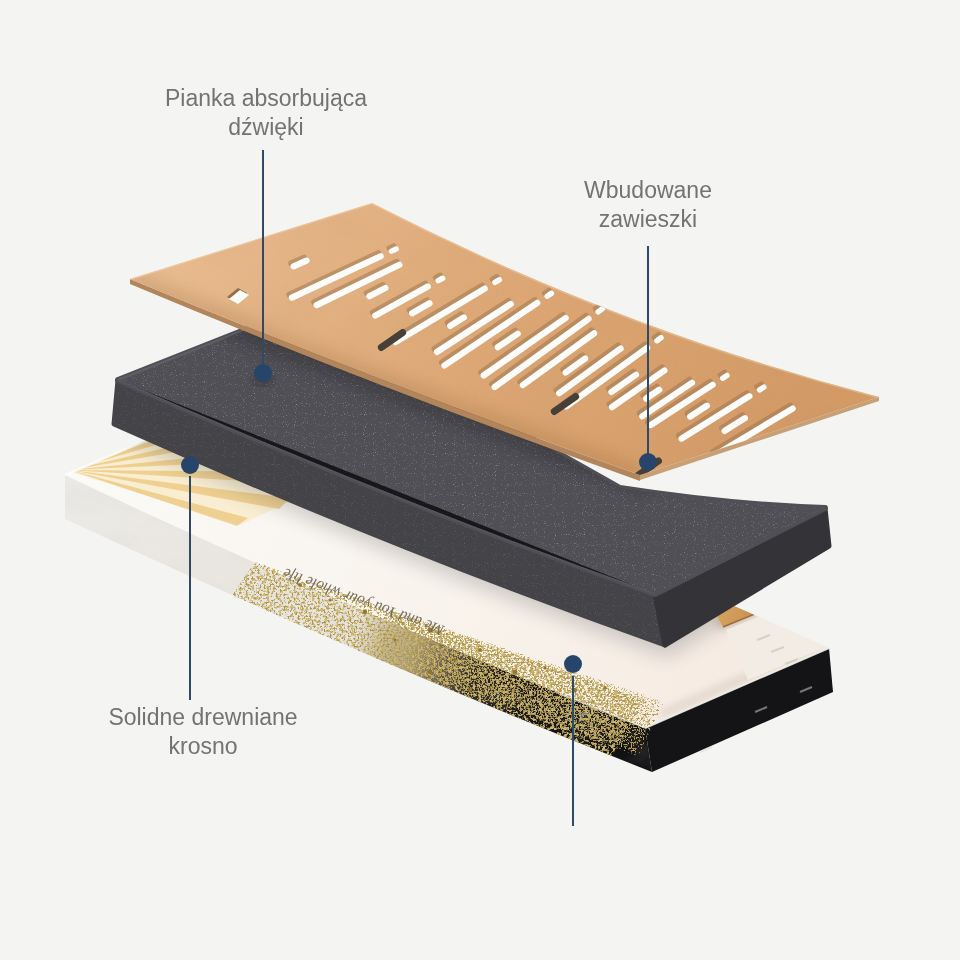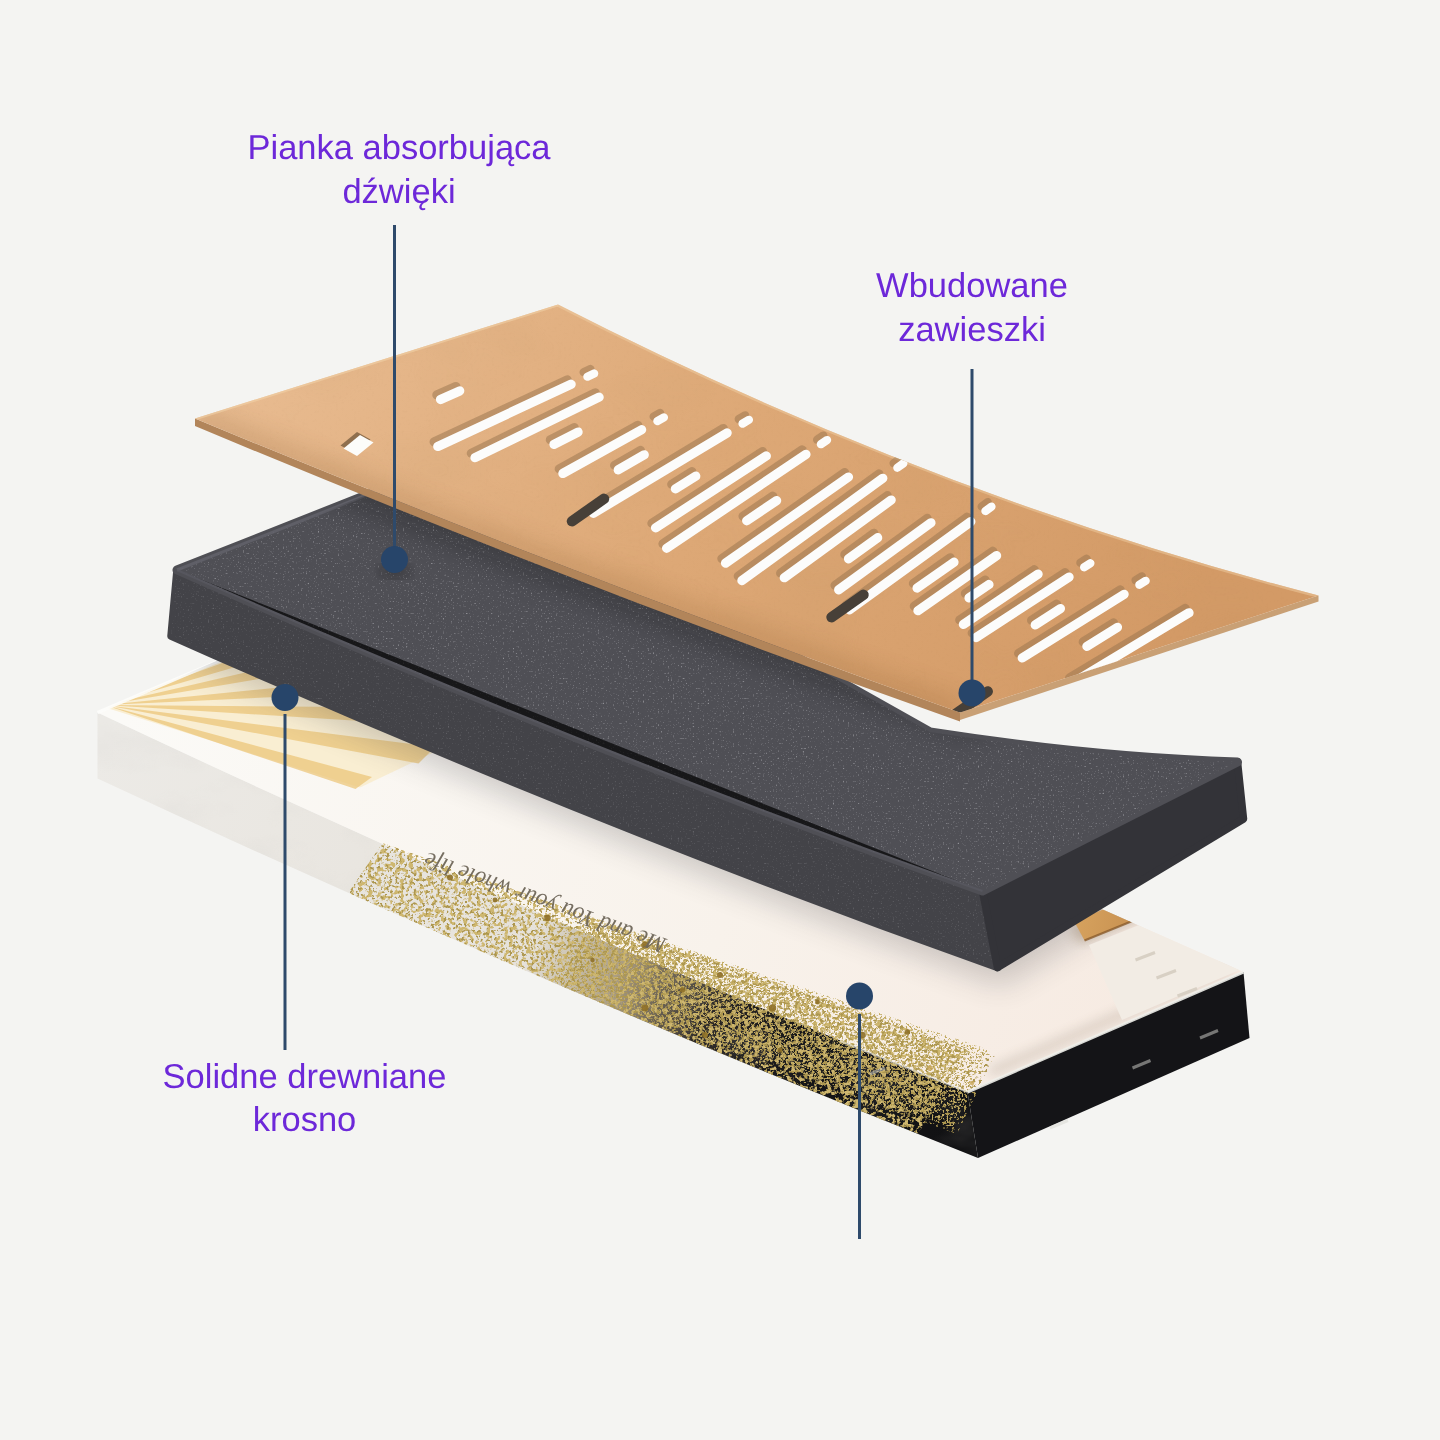--- a/index.html
+++ b/index.html
@@ -1,18 +1,18 @@
 <!DOCTYPE html>
 <html><head>
 <meta charset="utf-8">
 <style>
   html,body{margin:0;padding:0;background:#f4f4f2}
   #stage{position:relative;width:960px;height:960px;background:#f4f4f2;overflow:hidden;font-family:"Liberation Sans",sans-serif}
   svg{position:absolute;left:0;top:0}
-  .lbl{position:absolute;color:#6d28d9;font-size:23px;line-height:29px;text-align:center;transform:translateX(-50%);white-space:nowrap}
+  .lbl{position:absolute;color:#737373;font-size:23px;line-height:29px;text-align:center;transform:translateX(-50%);white-space:nowrap}
 </style>
 </head>
 <body>
 
 <div id="stage">
 <svg width="960" height="960" viewBox="0 0 960 960">
   <defs>
     <path id="boardPath" d="M 130,279 L 372,203 Q 620,330 879,397 L 640,475 Q 378,382 130,279 Z"></path>
     <path id="foamTop" d="M 118,380 L 300,308 L 620,488 Q 730,505 825,508 L 655,594 Q 390,500 118,380 Z"></path>
     <path id="foamFront" d="M 118,380 Q 390,500 655,594 L 665,645 Q 392,548 114,424 Z"></path>

